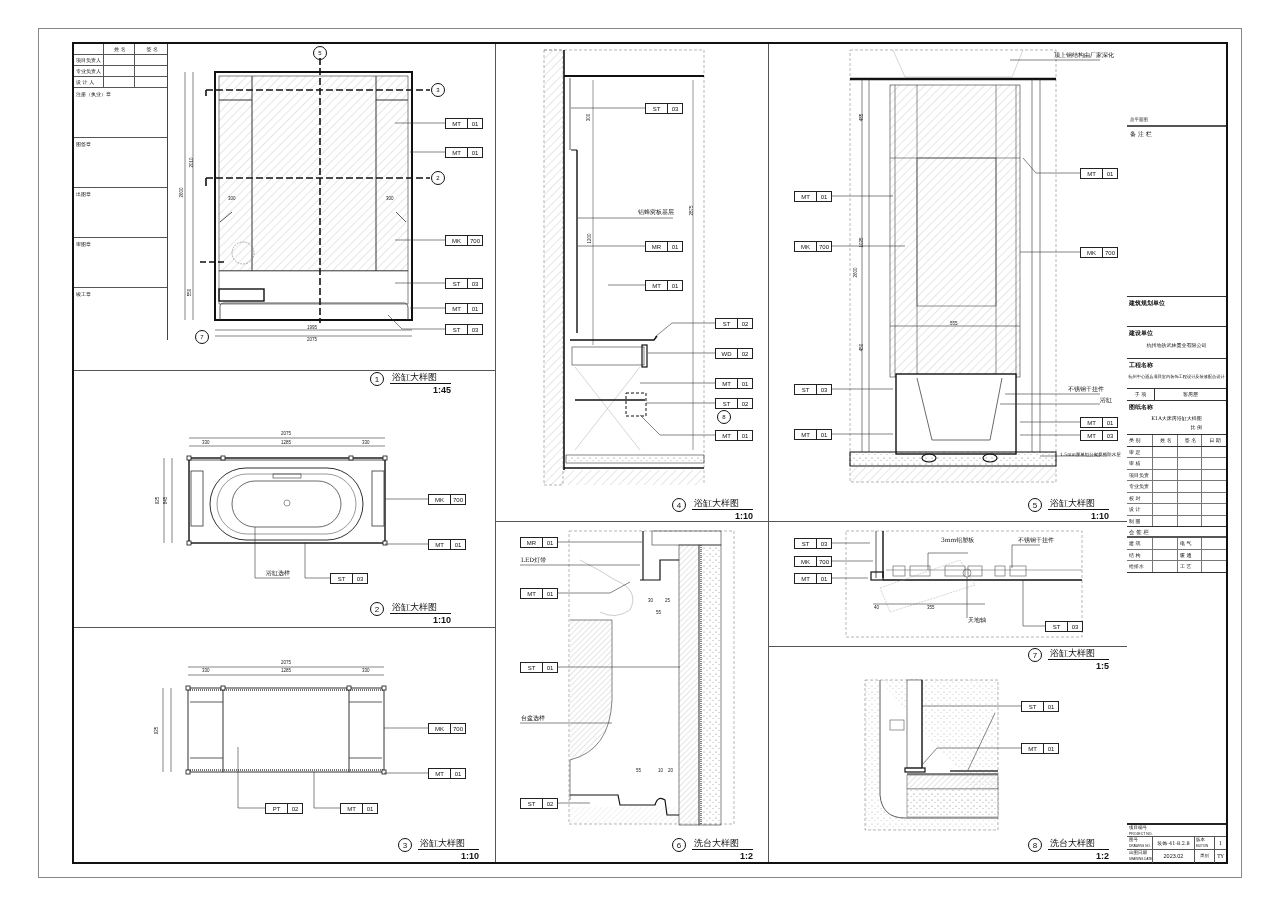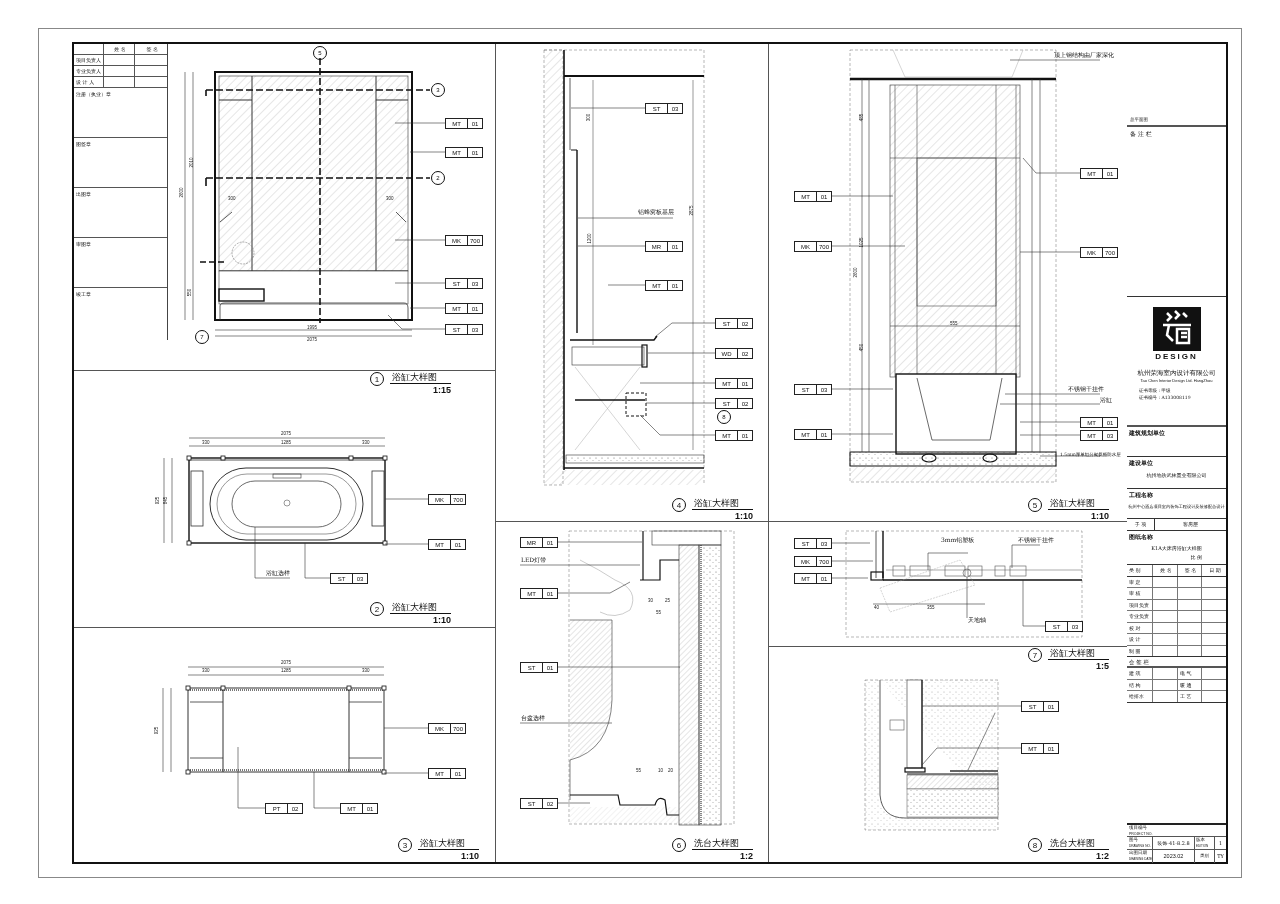--- a/index.html
+++ b/index.html
@@ -158,21 +158,21 @@
 <div class="dim" style="left:186px;top:290px;transform:rotate(-90deg)">550</div>
 <div class="dim" style="left:307px;top:325px">1995</div>
 <div class="dim" style="left:307px;top:337px">2075</div>
 <div class="dim" style="left:228px;top:196px">300</div>
 <div class="dim" style="left:386px;top:196px">300</div>
 
 <div class="panel-title" style="left:370px;top:372px">
   <div class="circ">1</div>
   <div>
       <div class="ttl">浴缸大样图</div>
-      <div class="scale">1:15</div>
+      <div class="scale">1:45</div>
     </div>
 </div>
 
 <svg style="left:0;top:0" width="1" height="1">
   <rect x="189" y="458" width="196" height="85" fill="none" stroke="#111" stroke-width="1.4"></rect>
   <line x1="189" y1="460" x2="385" y2="460" stroke="#333" stroke-width="0.8"></line>
   <rect x="191" y="471" width="12" height="55" fill="none" stroke="#333" stroke-width="0.8"></rect>
   <rect x="372" y="471" width="12" height="55" fill="none" stroke="#333" stroke-width="0.8"></rect>
   <rect x="210" y="468" width="153" height="72" rx="36" fill="none" stroke="#333" stroke-width="1"></rect>
   <rect x="217" y="474" width="139" height="60" rx="30" fill="none" stroke="#555" stroke-width="0.6"></rect>
@@ -605,32 +605,20 @@
     </div>
 </div>
 
 <div class="tb">
   <div class="sec thick" style="height:83px">
     <div style="position:absolute;left:3px;bottom:3px;font-size:4.5px">总平面图</div>
   </div>
   <div class="sec" style="height:170px">
     <div style="padding:3px;font-size:6px">备 注 栏</div>
   </div>
-  <div class="sec thick" style="height:120px;text-align:center">
-    <div style="margin:10px auto 0;width:48px;height:44px;background:#111;position:relative">
-      <svg width="48" height="44" style="left:0;top:0">
-        <path d="M14 6 L18 10 L14 14 M22 4 L26 8 L22 12 M30 6 L34 10 M10 18 L38 18 M16 18 L14 28 L20 34 M24 22 L36 22 L36 36 L24 36 Z M28 26 L34 26 M28 30 L34 30" stroke="#fff" stroke-width="2.5" fill="none"></path>
-      </svg>
-    </div>
-    <div style="font-weight:bold;font-size:8px;letter-spacing:2px;margin-top:1px;font-family:'Liberation Sans',sans-serif">DESIGN</div>
-    <div style="font-size:6.5px;margin-top:8px">杭州荣海室内设计有限公司</div>
-    <div style="font-size:4px;font-family:'Liberation Sans',sans-serif">Tao Chen Interior Design Ltd. HangZhou</div>
-    <div style="font-size:4.5px;text-align:left;padding-left:12px;margin-top:5px">证书等级：甲级</div>
-    <div style="font-size:4.5px;text-align:left;padding-left:12px;margin-top:2px">证书编号：A133008119</div>
-  </div>
   <div class="sec" style="height:30px">
     <div class="tb-head">建筑规划单位</div>
   </div>
   <div class="sec" style="height:32px">
     <div class="tb-head">建设单位</div>
     <div style="text-align:center;font-size:5px;margin-top:2px">杭州地铁武林置业有限公司</div>
   </div>
   <div class="sec" style="height:30px">
     <div class="tb-head">工程名称</div>
     <div style="text-align:center;font-size:4.2px;margin-top:2px;white-space:nowrap">杭州中心酒店项目室内装饰工程设计及装修配合设计</div>

